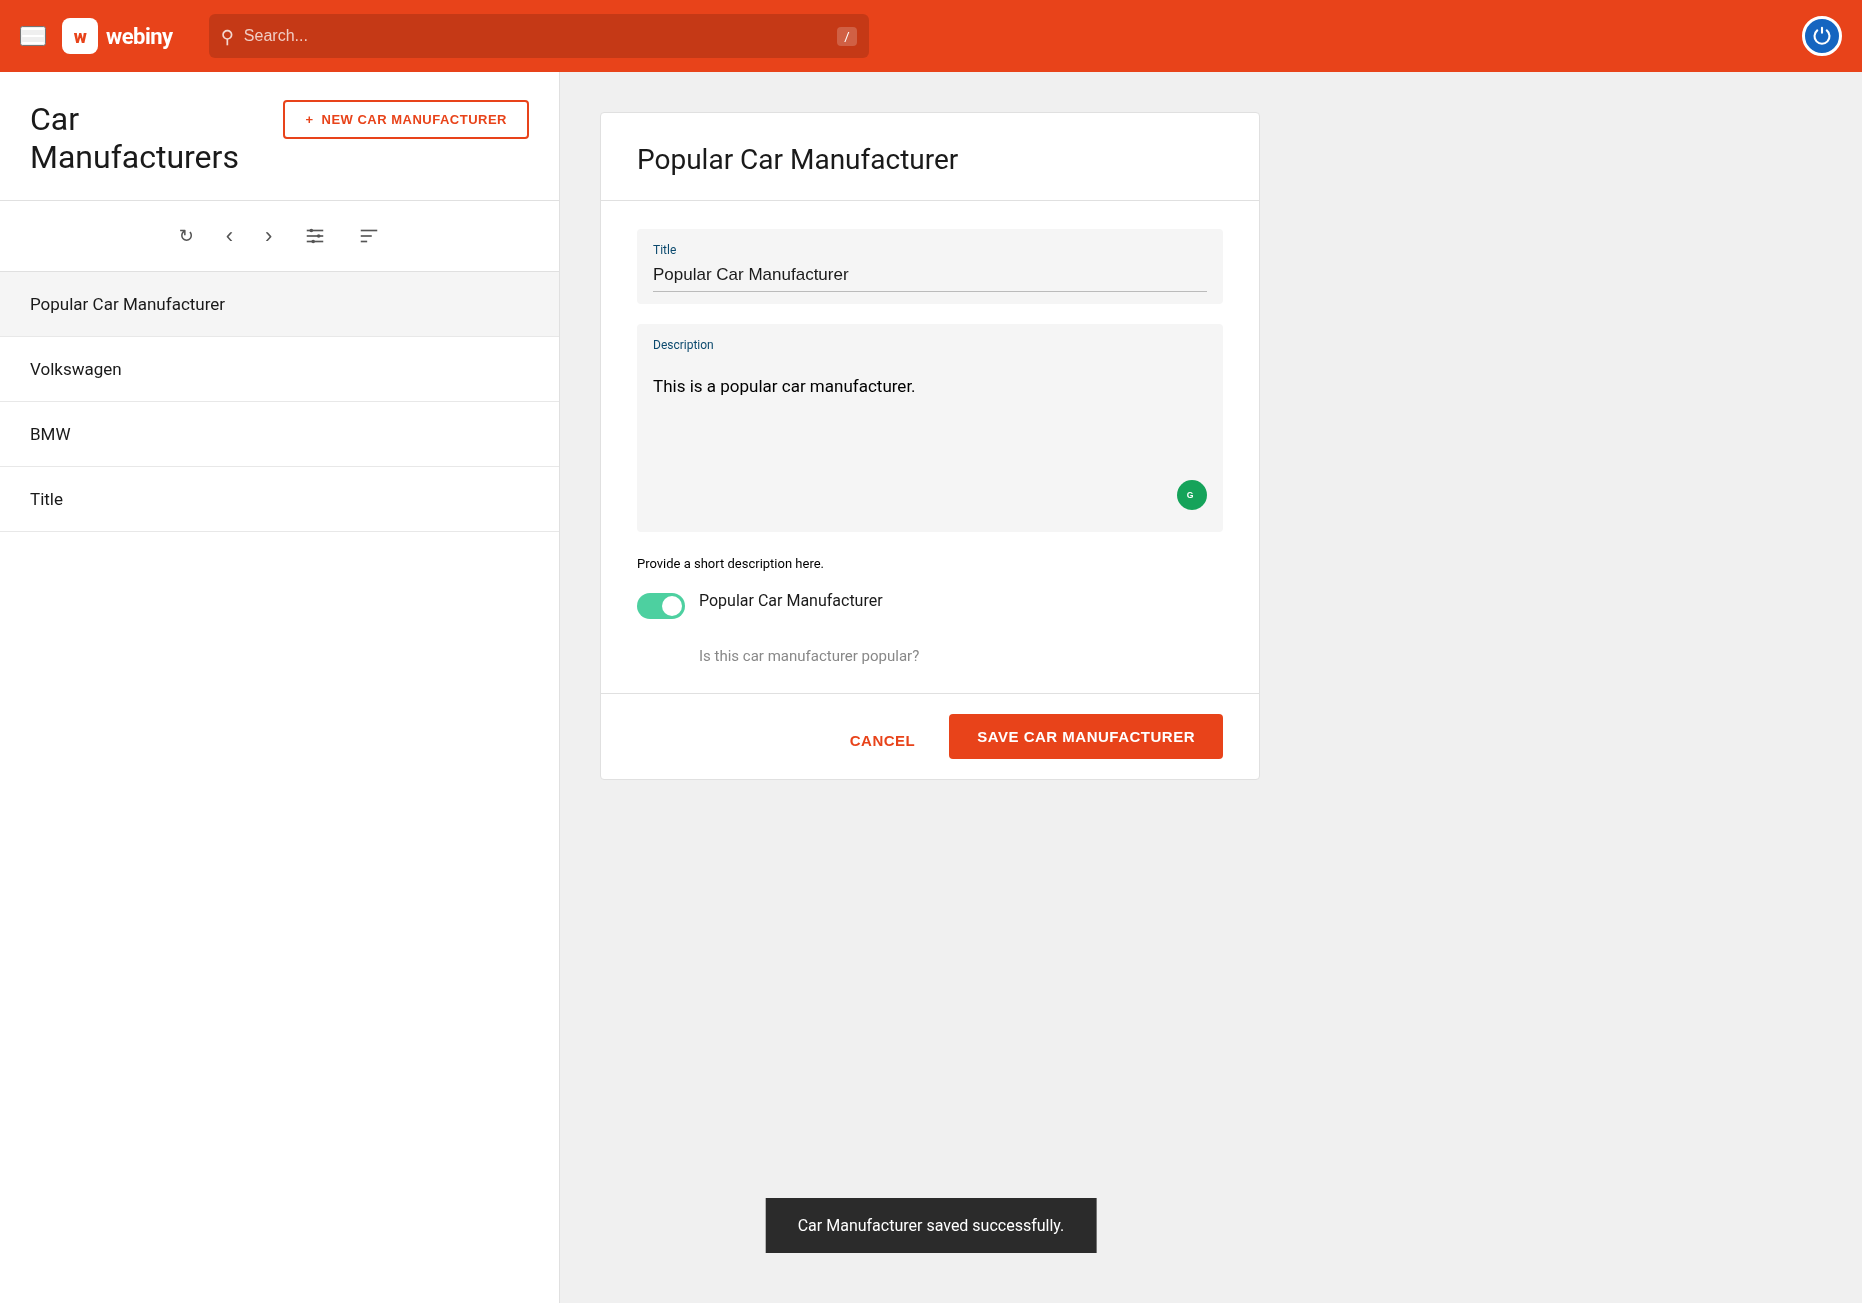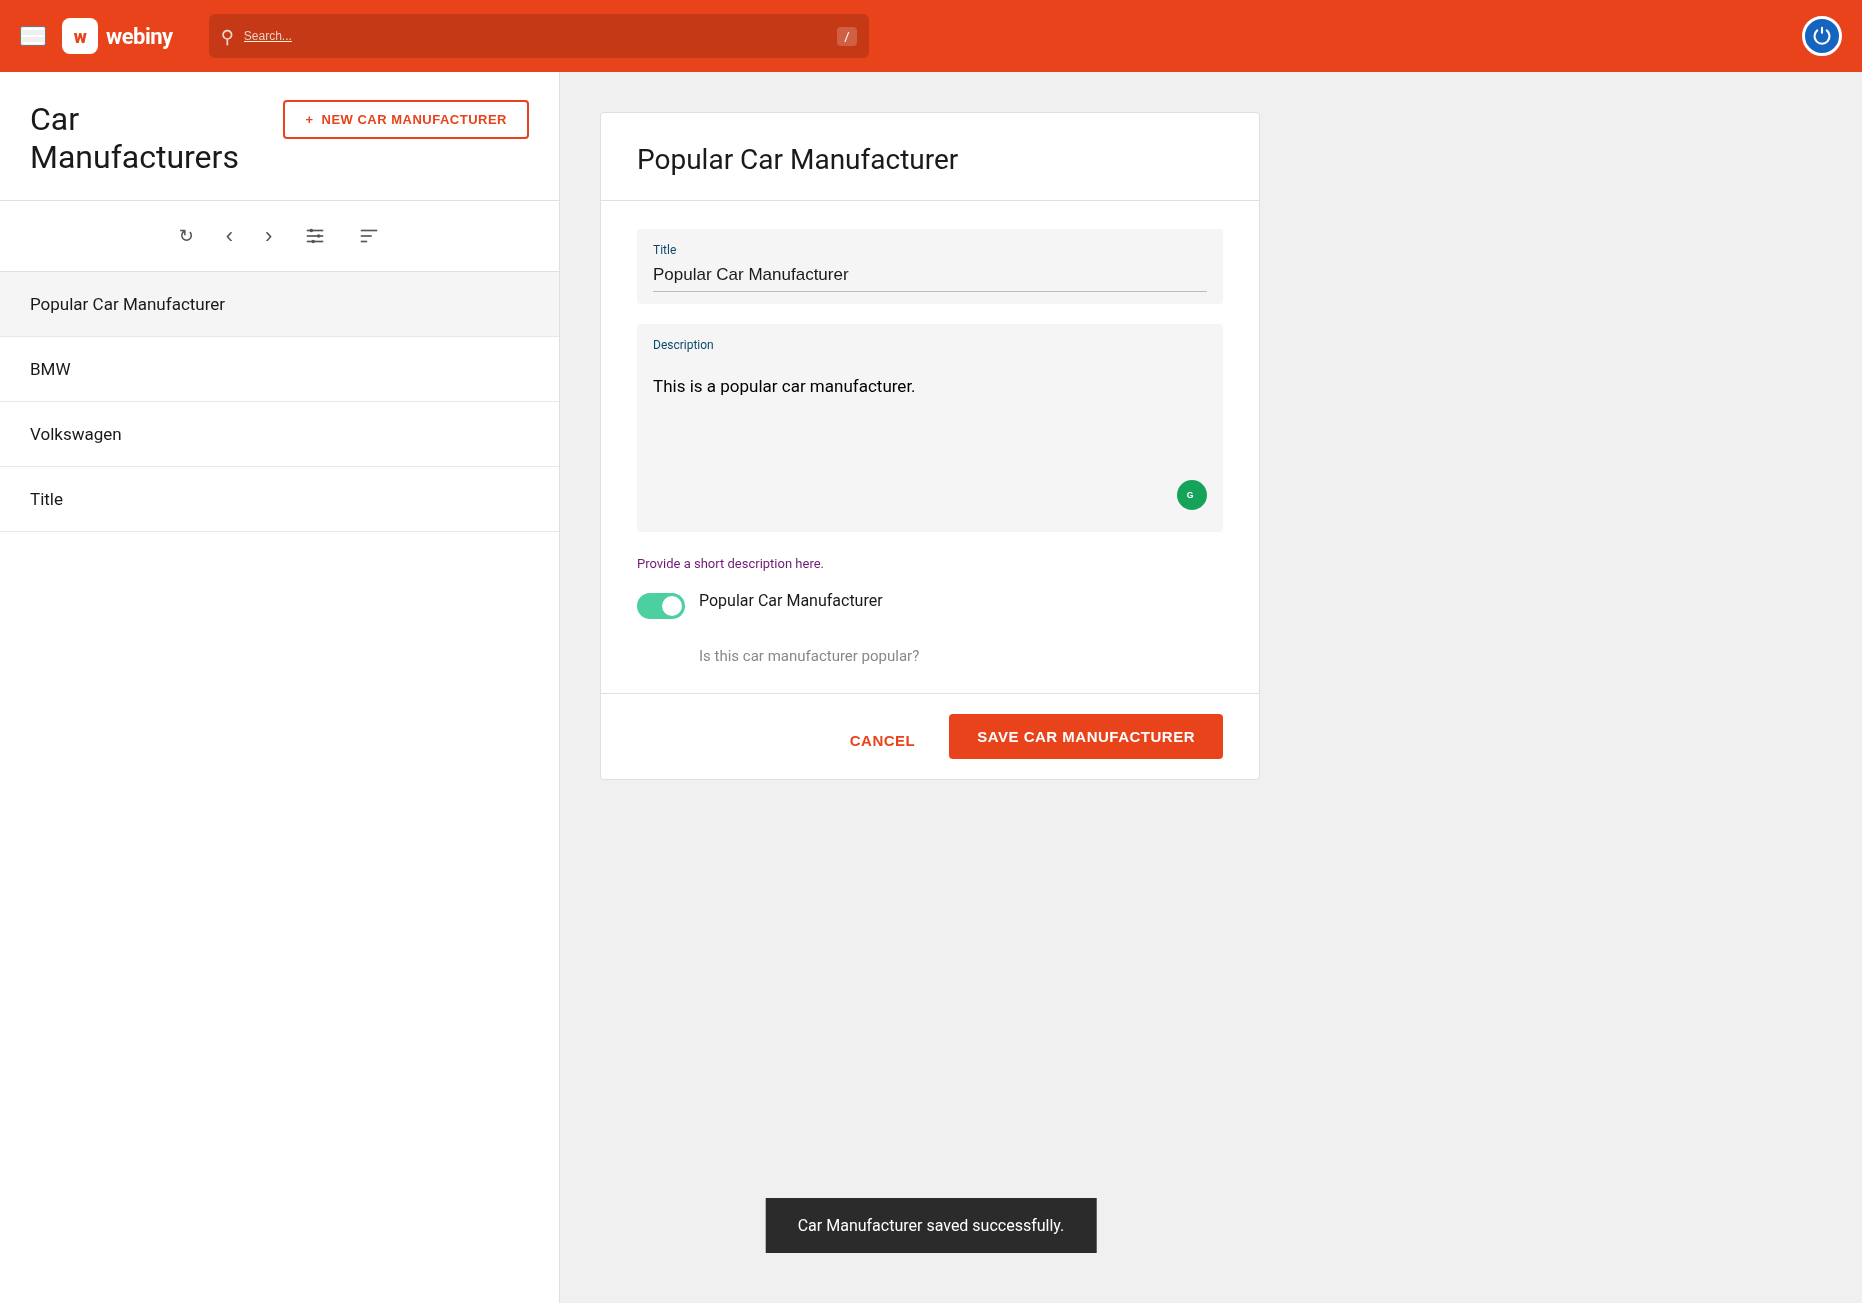--- a/index.html
+++ b/index.html
@@ -27,21 +27,21 @@
       width: 36px; height: 36px; background: white; border-radius: 8px;
       display: flex; align-items: center; justify-content: center;
       font-size: 18px; font-weight: 900; color: #e8431a;
     }
     .nav-search {
       flex: 1; max-width: 660px; margin-left: 20px;
       background: rgba(0,0,0,0.15); border-radius: 6px;
       display: flex; align-items: center; padding: 0 12px; height: 44px; gap: 10px;
     }
     .nav-search input {
-      background: transparent; border: none; outline: none; color: #fef9c3; font-size: 12px; flex: 1; text-decoration: underline;
+      background: transparent; border: none; outline: none; color: #fef9c3; font-size: 16px; flex: 1;
     }
     .nav-search input::placeholder { color: rgba(255,255,255,0.75); }
     .search-icon { color: rgba(255,255,255,0.8); font-size: 18px; }
     .kbd-slash {
       background: rgba(255,255,255,0.2); color: white; border-radius: 4px;
       padding: 2px 7px; font-size: 13px;
     }
     .nav-spacer { flex: 1; }
     .nav-power {
       width: 40px; height: 40px; border-radius: 50%;
@@ -140,21 +140,21 @@
       min-height: 140px; font-family: inherit; margin-top: 16px;
     }
     .grammarly-btn {
       position: absolute; bottom: 10px; right: 0;
       width: 30px; height: 30px; border-radius: 50%;
       background: #15a35a; display: flex; align-items: center; justify-content: center;
       cursor: pointer; border: none;
     }
     .grammarly-btn svg { width: 16px; height: 16px; }
     .field-hint {
-      font-size: 13px; color: #701a75; margin-top: 4px;
+      font-size: 13px; color: #000000; margin-top: 4px;
     }
 
     .toggle-row {
       display: flex; align-items: flex-start; gap: 14px;
     }
     .toggle-switch {
       position: relative; width: 48px; height: 26px; flex-shrink: 0; margin-top: 2px;
     }
     .toggle-switch input { opacity: 0; width: 0; height: 0; }
     .toggle-slider {
@@ -261,24 +261,24 @@
           <line x1="3" y1="18" x2="10" y2="18"></line>
         </svg>
       </button>
     </div>
 
     <div class="list-items">
       <div class="list-item active">
         <span>Popular Car Manufacturer</span>
       </div>
       <div class="list-item">
+        <span>Volkswagen</span>
+      </div>
+      <div class="list-item">
         <span>BMW</span>
-      </div>
-      <div class="list-item">
-        <span>Volkswagen</span>
       </div>
       <div class="list-item">
         <span>Title</span>
       </div>
     </div>
   </div>
 
   <div class="right-panel">
     <div class="form-card">
 

